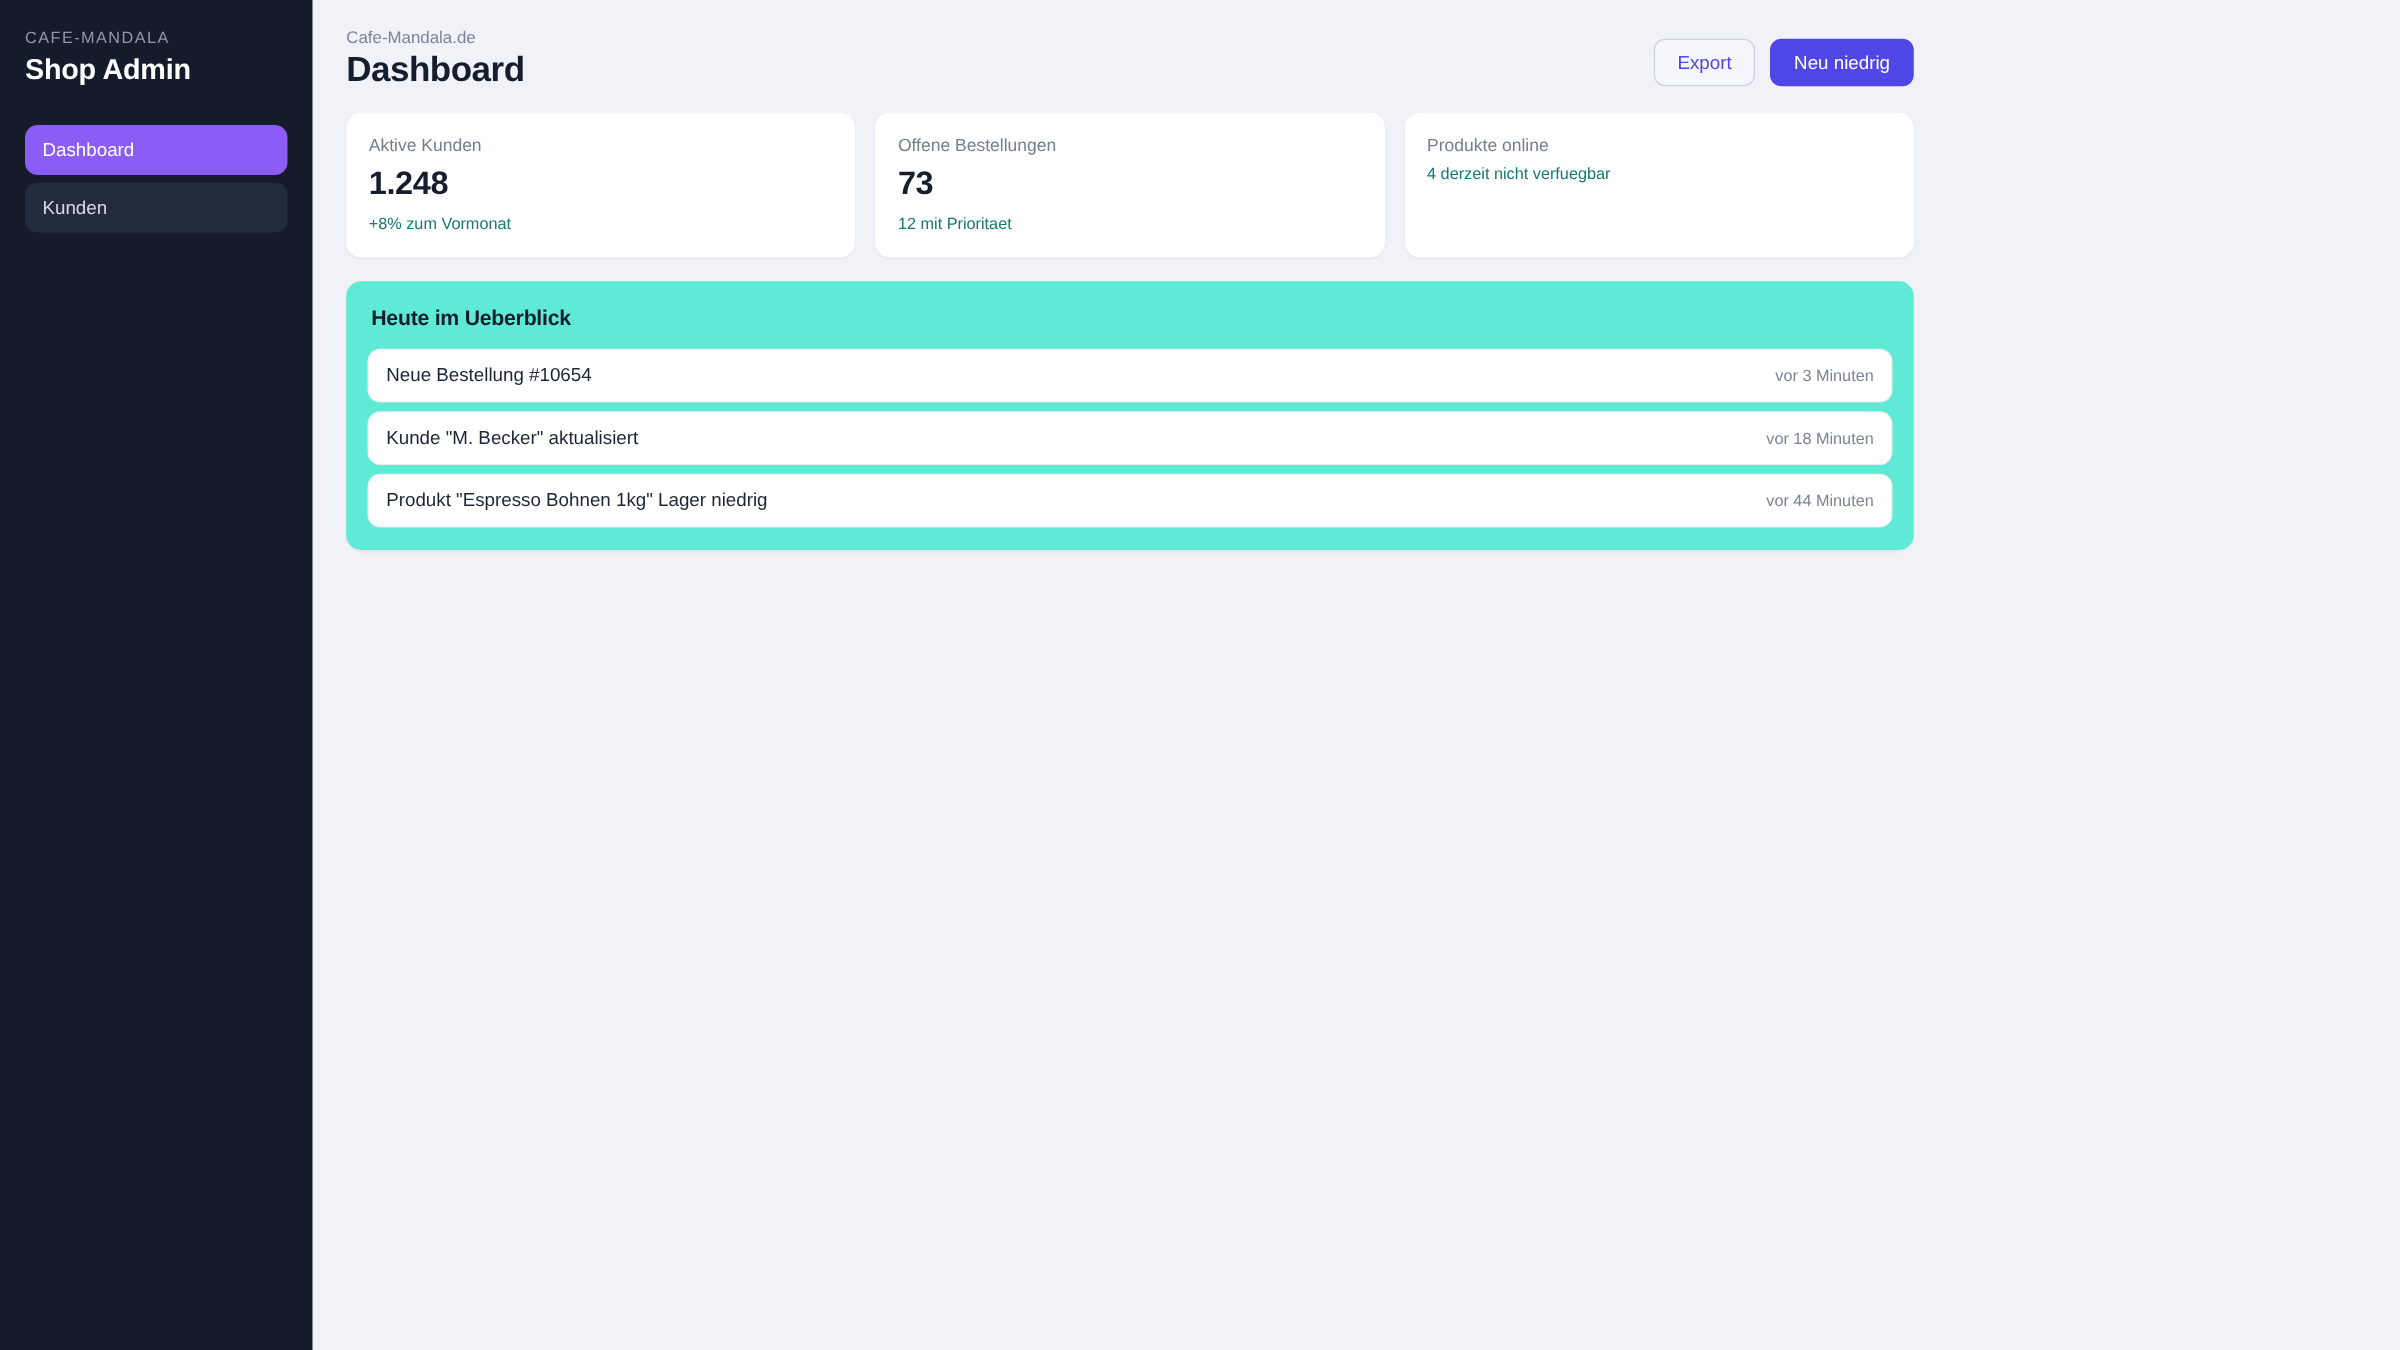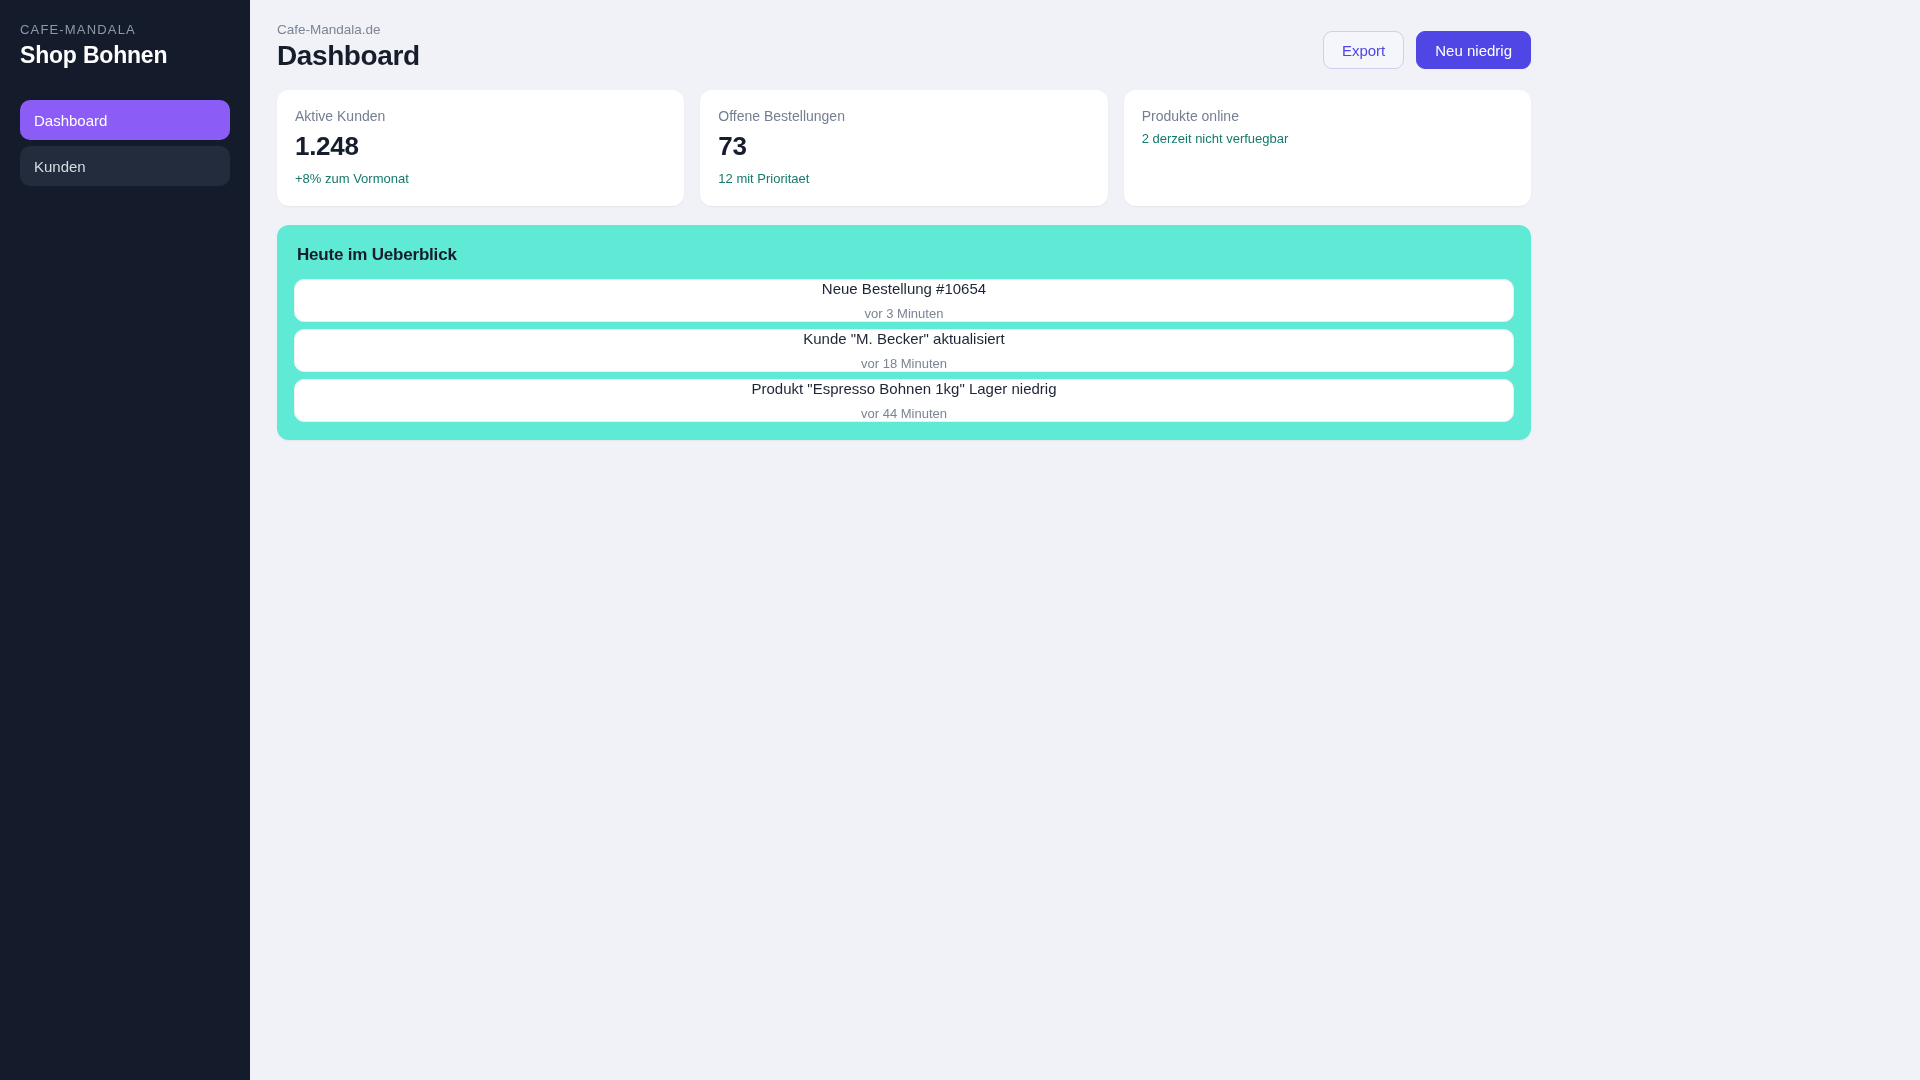--- a/index.html
+++ b/index.html
@@ -194,41 +194,40 @@
   .activity-row {
     border: 1px solid #eceef4;
     border-radius: 10px;
     height: 43px;
     display: flex;
     align-items: center;
     justify-content: space-between;
     padding: 0 14px;
     background: #ffffff;
     cursor: pointer;
-    flex-direction: column;
   }
 
   .activity-text {
     font-size: 15px;
     color: #1d2535;
   }
 
   .activity-time {
     font-size: 13px;
     color: #7b8494;
   }
 </style>
 </head>
 <body>
 
 <div class="app">
 
   <aside class="sidebar">
     <div class="brand-sub">CAFE-MANDALA</div>
-    <div class="brand-title">Shop Bohnen</div>
+    <div class="brand-title">Shop Admin</div>
 
     <nav class="nav">
       <div class="nav-item active">
         <span>Dashboard</span>
       </div>
       <div class="nav-item">
         <span>Kunden</span>
       </div>
     </nav>
   </aside>
@@ -252,21 +251,21 @@
         <div class="stat-value">1.248</div>
         <div class="stat-delta">+8% zum Vormonat</div>
       </div>
       <div class="stat-card">
         <div class="stat-label">Offene Bestellungen</div>
         <div class="stat-value">73</div>
         <div class="stat-delta">12 mit Prioritaet</div>
       </div>
       <div class="stat-card">
         <div class="stat-label">Produkte online</div>
-        <div class="stat-delta">2 derzeit nicht verfuegbar</div>
+        <div class="stat-delta">4 derzeit nicht verfuegbar</div>
       </div>
     </section>
 
     <section class="panel">
       <h2 class="panel-title">Heute im Ueberblick</h2>
       <div class="activity-list">
 
         <div class="activity-row">
           <span class="activity-text">Neue Bestellung #10654</span>
           <span class="activity-time">vor 3 Minuten</span>

